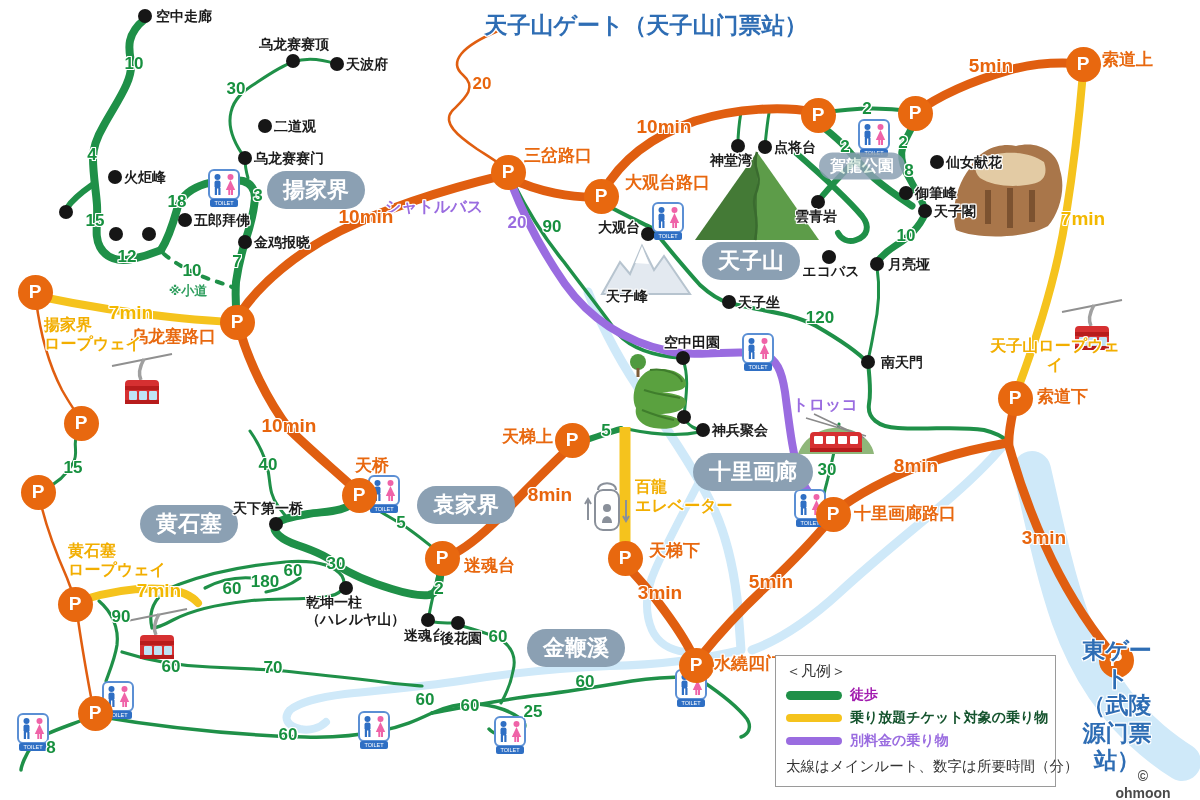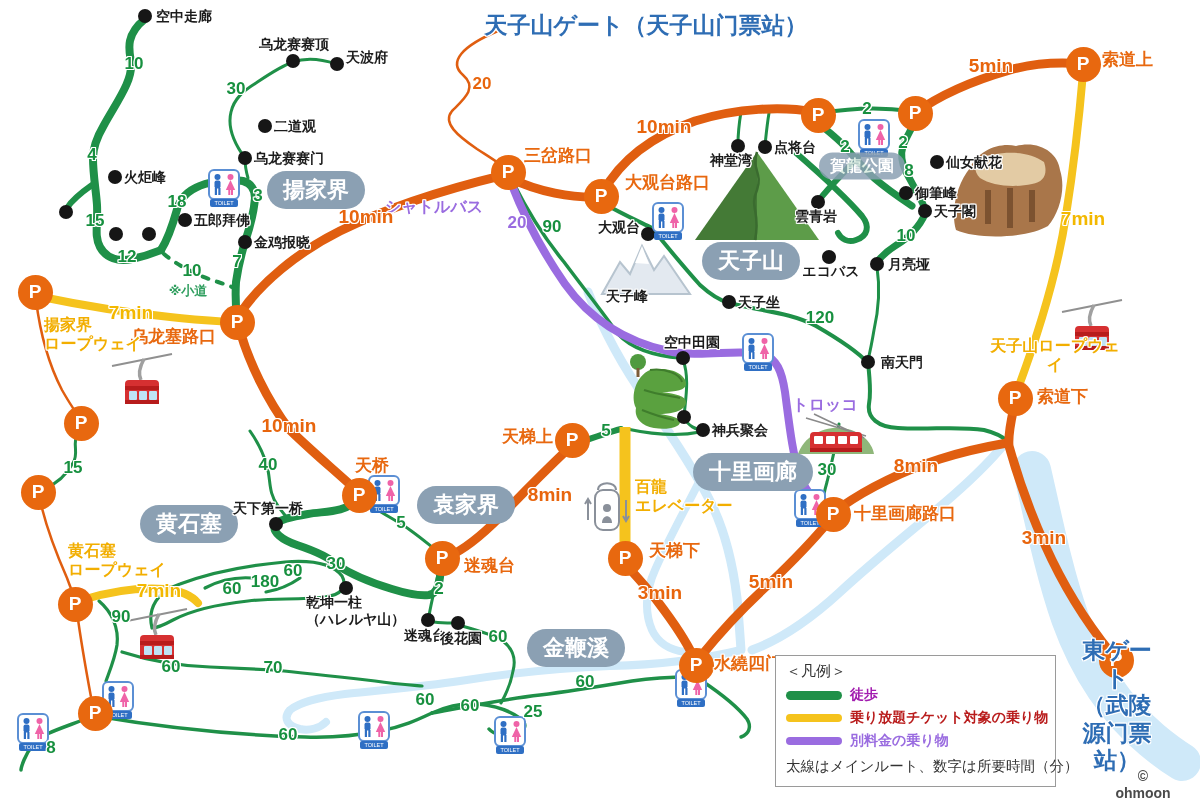--- a/index.html
+++ b/index.html
@@ -309,21 +309,21 @@
 <div class="lbl gd ls" style="left:44px;top:334px">揚家界
 ロープウェイ</div>
 <div class="lbl gd ls" style="left:68px;top:560px">黄石塞
 ロープウェイ</div>
 <div class="lbl gd" style="left:1055px;top:355px">天子山ロープウェイ</div>
 <div class="lbl gd ts" style="left:635px;top:477px">百龍
 エレベーター</div>
 
 <div class="lbl pk ls" style="left:156px;top:16px">空中走廊</div>
 <div class="lbl pk" style="left:294px;top:44px">乌龙赛赛顶</div>
-<div class="lbl pk ls" style="left:346px;top:57px">天波府</div>
+<div class="lbl pk ls" style="left:346px;top:64px">天波府</div>
 <div class="lbl pk ls" style="left:274px;top:126px">二道观</div>
 <div class="lbl pk ls" style="left:254px;top:158px">乌龙赛赛门</div>
 <div class="lbl pk ls" style="left:124px;top:177px">火炬峰</div>
 <div class="lbl pk ls" style="left:194px;top:220px">五郎拜佛</div>
 <div class="lbl pk ls" style="left:254px;top:242px">金鸡报晓</div>
 <div class="lbl pk" style="left:731px;top:160px">神堂湾</div>
 <div class="lbl pk ls" style="left:774px;top:147px">点将台</div>
 <div class="lbl pk ls" style="left:946px;top:162px">仙女献花</div>
 <div class="lbl pk ls" style="left:915px;top:193px">御筆峰</div>
 <div class="lbl pk ls" style="left:934px;top:211px">天子閣</div>
@@ -397,21 +397,21 @@
 <span class="lbl n pu" style="left:517px;top:223px">20</span>
 
 <div id="legend">
   <div class="ttl">＜凡例＞</div>
   <div class="lrow">
     <div class="sw" style="background:#1f9048;height:9px"></div>
     <span style="color:#a21caf">徒歩</span>
   </div>
   <div class="lrow">
     <div class="sw" style="background:#f5c31d"></div>
-    <span style="color:#b91c1c">乗り放題チケット対象の乗り物</span>
+    <span style="color:#14532d">乗り放題チケット対象の乗り物</span>
   </div>
   <div class="lrow">
     <div class="sw" style="background:#9a6ce0"></div>
     <span style="color:#9a6ce0">別料金の乗り物</span>
   </div>
   <div class="ft">太線はメインルート、数字は所要時間（分）</div>
 </div>
 
 <div class="lbl cr" style="left:1143px;top:785px">© ohmoon</div>
 

